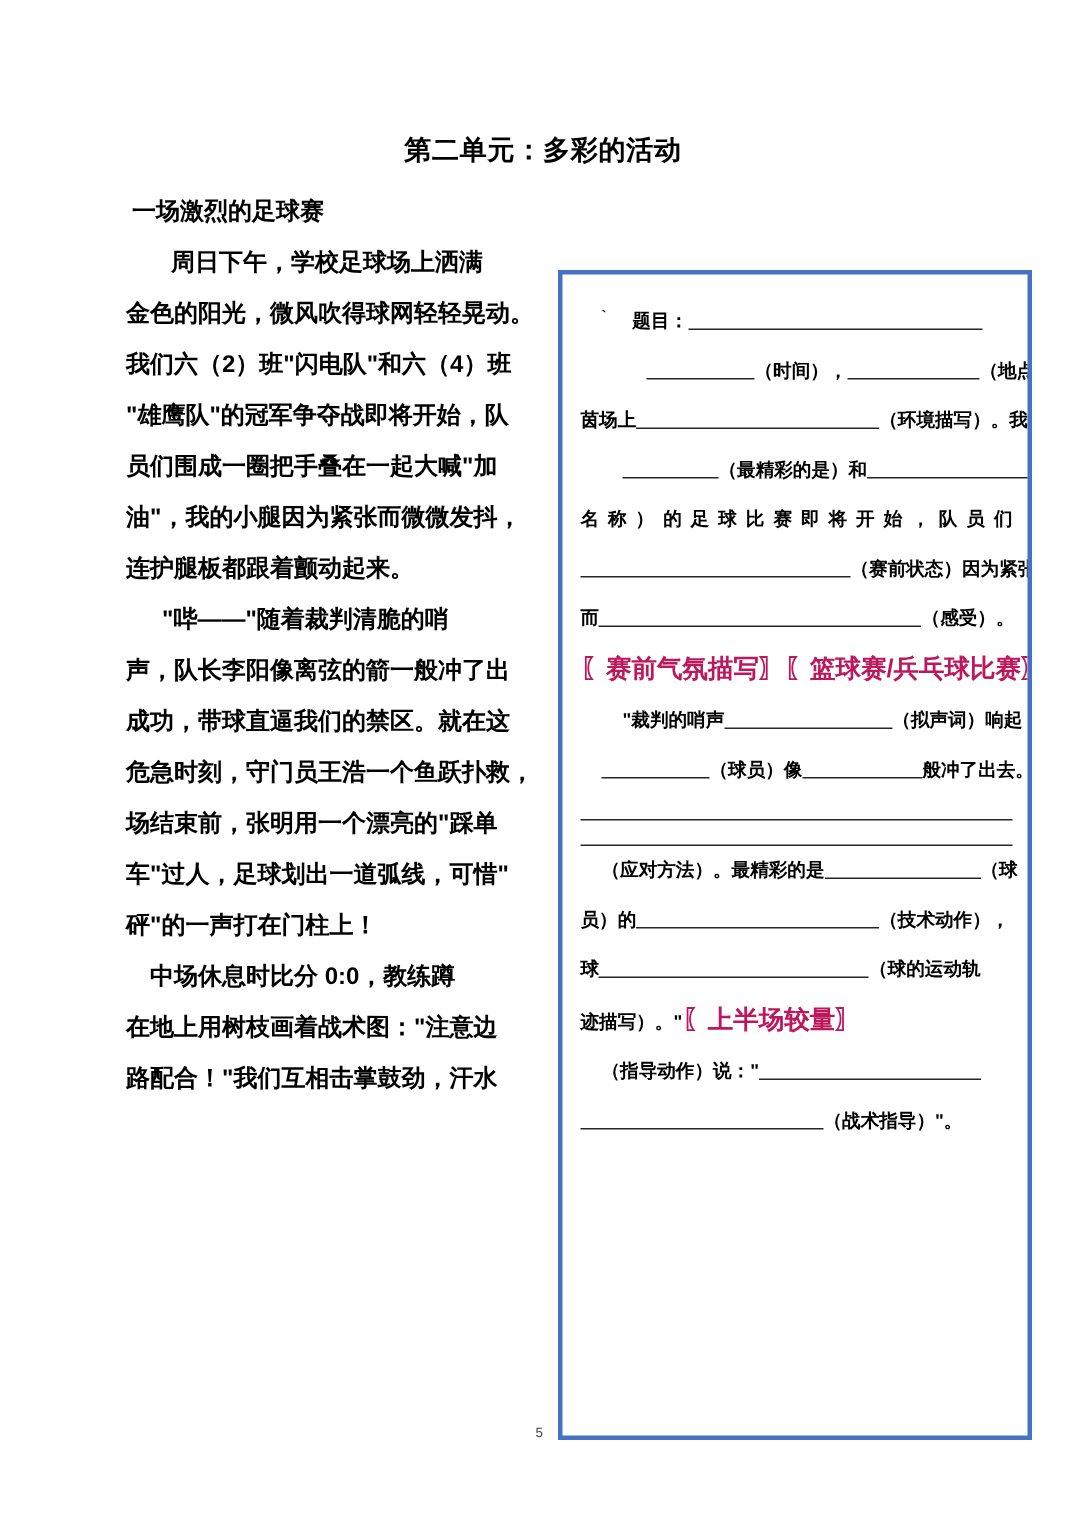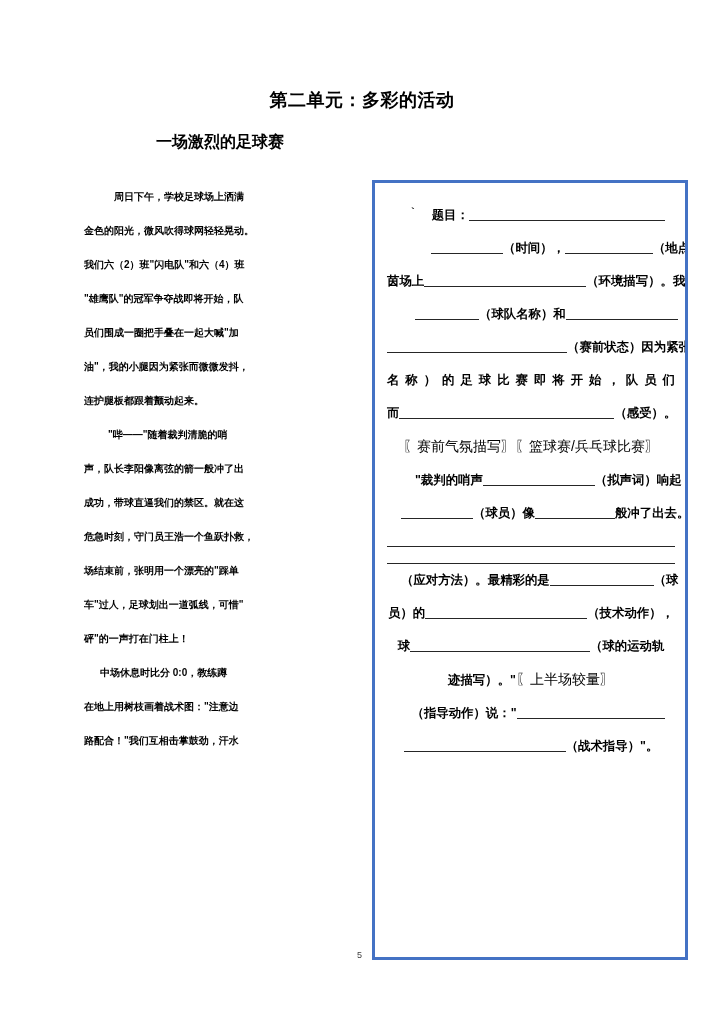--- a/index.html
+++ b/index.html
@@ -38,27 +38,27 @@
   
   .left-col {
     position: absolute;
     top: 128px;
     left: 84px;
     width: 268px;
   }
   .sub-title {
     font-size: 16px;
     font-weight: bold;
-    text-align: center;
+    text-align: left;
     padding-left: 4px;
     line-height: 28px;
-    margin-bottom: 24px;
+    margin-bottom: 3px;
   }
   .body-line {
-    font-size: 10px;
+    font-size: 16px;
     font-weight: bold;
     line-height: 34px;
     white-space: nowrap;
     letter-spacing: 0px;
   }
   .body-line.indent {
     padding-left: 30px;
   }
   .body-line.indent2 {
     padding-left: 24px;
@@ -81,21 +81,20 @@
   }
   .ws-inner {
     padding: 12px 10px 8px 12px;
   }
   .ws-line {
     font-size: 12.4px;
     font-weight: bold;
     line-height: 33px;
     white-space: nowrap;
     letter-spacing: 0px;
-    text-align: center;
   }
   .ws-line.ind-a { padding-left: 14px; }
   .ws-line.ind-b { padding-left: 44px; }
   .ws-line.ind-c { padding-left: 28px; }
   .ws-line.justify {
     white-space: normal;
     text-align: justify;
     text-align-last: justify;
     letter-spacing: 0px;
   }
@@ -116,23 +115,23 @@
   .bl.b14 { width: 112px; }
   .bl.b17 { width: 138px; }
   .bl.b18 { width: 148px; }
   .bl.b20 { width: 162px; }
   .bl.b22 { width: 180px; }
   .bl.b24 { width: 196px; }
   .bl.full { width: 100%; display: block; height: 16px; }
   .bl.b26 { width: 215px; }
 
   .tag {
-    color: #000000;
-    font-weight: normal;
-    font-size: 14px;
+    color: #be185d;
+    font-weight: bold;
+    font-size: 17px;
   }
   .tick {
     font-size: 10px;
     vertical-align: 4px;
   }
 
   
   .page-number {
     position: absolute;
     left: 357px;
@@ -183,28 +182,28 @@
 
       <div class="ws-line ind-b">
         <span class="bl b9"></span><span>（时间）</span><span>，</span><span class="bl b11"></span><span>（地点）的绿</span>
       </div>
 
       <div class="ws-line">
         <span>茵场上</span><span class="bl b20"></span><span>（环境描写）。我们</span>
       </div>
 
       <div class="ws-line ind-c">
-        <span class="bl b8"></span><span>（球队名称）和</span><span class="bl b14"></span><span>（对手</span>
-      </div>
+        <span class="bl b8"></span><span>（最精彩的是）和</span><span class="bl b14"></span><span>（对手</span>
+      </div>
+
+      <div class="ws-line justify">名称）的足球比赛即将开始，队员们</div>
 
       <div class="ws-line">
         <span class="bl b22"></span><span>（赛前状态）因为紧张</span>
       </div>
-
-      <div class="ws-line justify">名称）的足球比赛即将开始，队员们</div>
 
       <div class="ws-line">
         <span>而</span><span class="bl b26"></span><span>（感受）。</span>
       </div>
 
       <div class="ws-line">
         <span class="tag">〖赛前气氛描写〗</span><span class="tag">〖篮球赛/兵乓球比赛〗</span>
       </div>
 
       <div class="ws-line ind-c">

